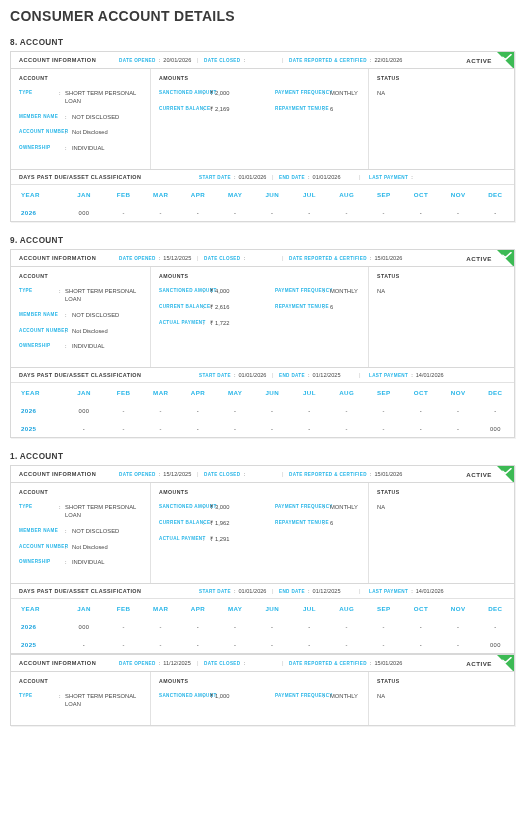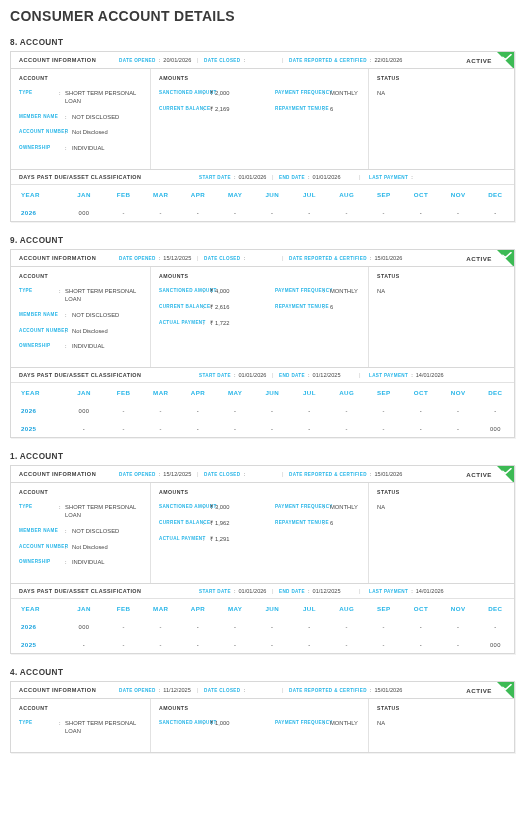--- a/index.html
+++ b/index.html
@@ -640,21 +640,20 @@
                 <td class="mon">-</td>
                 <td class="mon">-</td>
                 <td class="mon">-</td>
                 <td class="mon">-</td>
                 <td class="mon">000</td>
               </tr>
             </tbody>
           </table>
         </div>
       </div>
-      <div class="acct-heading">4. ACCOUNT</div>
       <div class="card">
         <div class="info-bar">
           <span class="info-title">ACCOUNT INFORMATION</span>
           <div class="field-opened">
             <span class="lbl">DATE OPENED</span>
             <span class="val">:</span>
             <span class="val">11/12/2025</span>
           </div>
           <span class="pipe1">|</span>
           <div class="field-closed">

